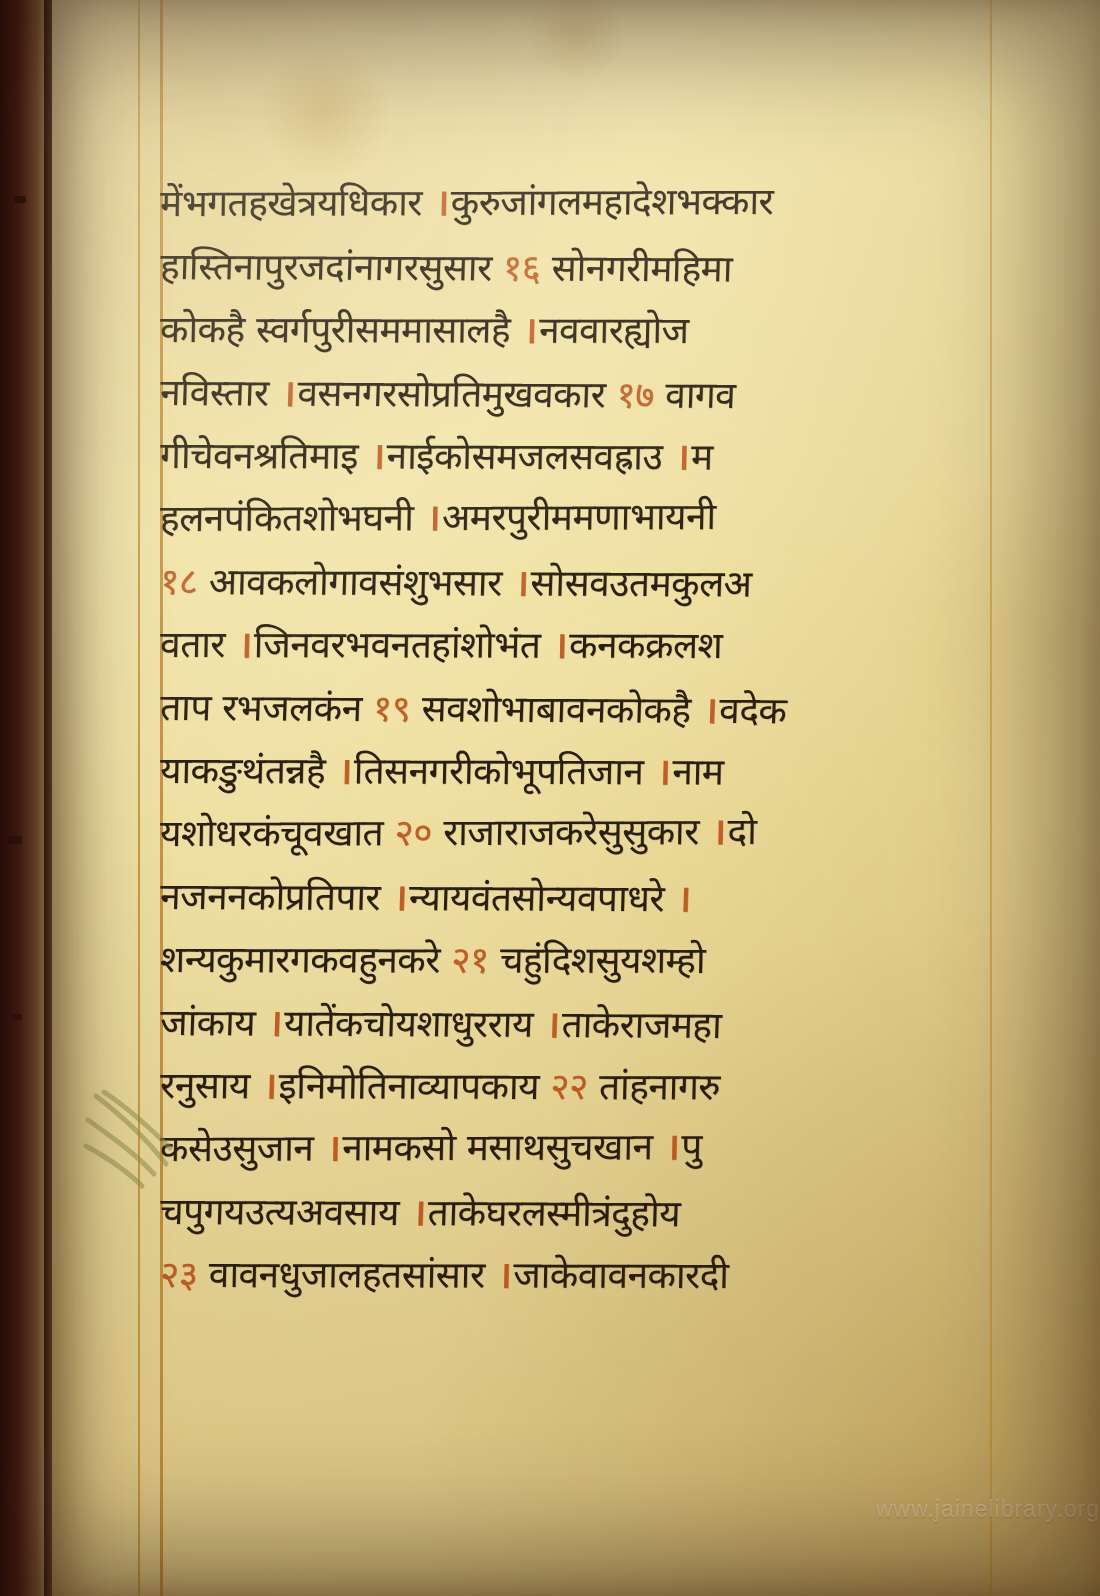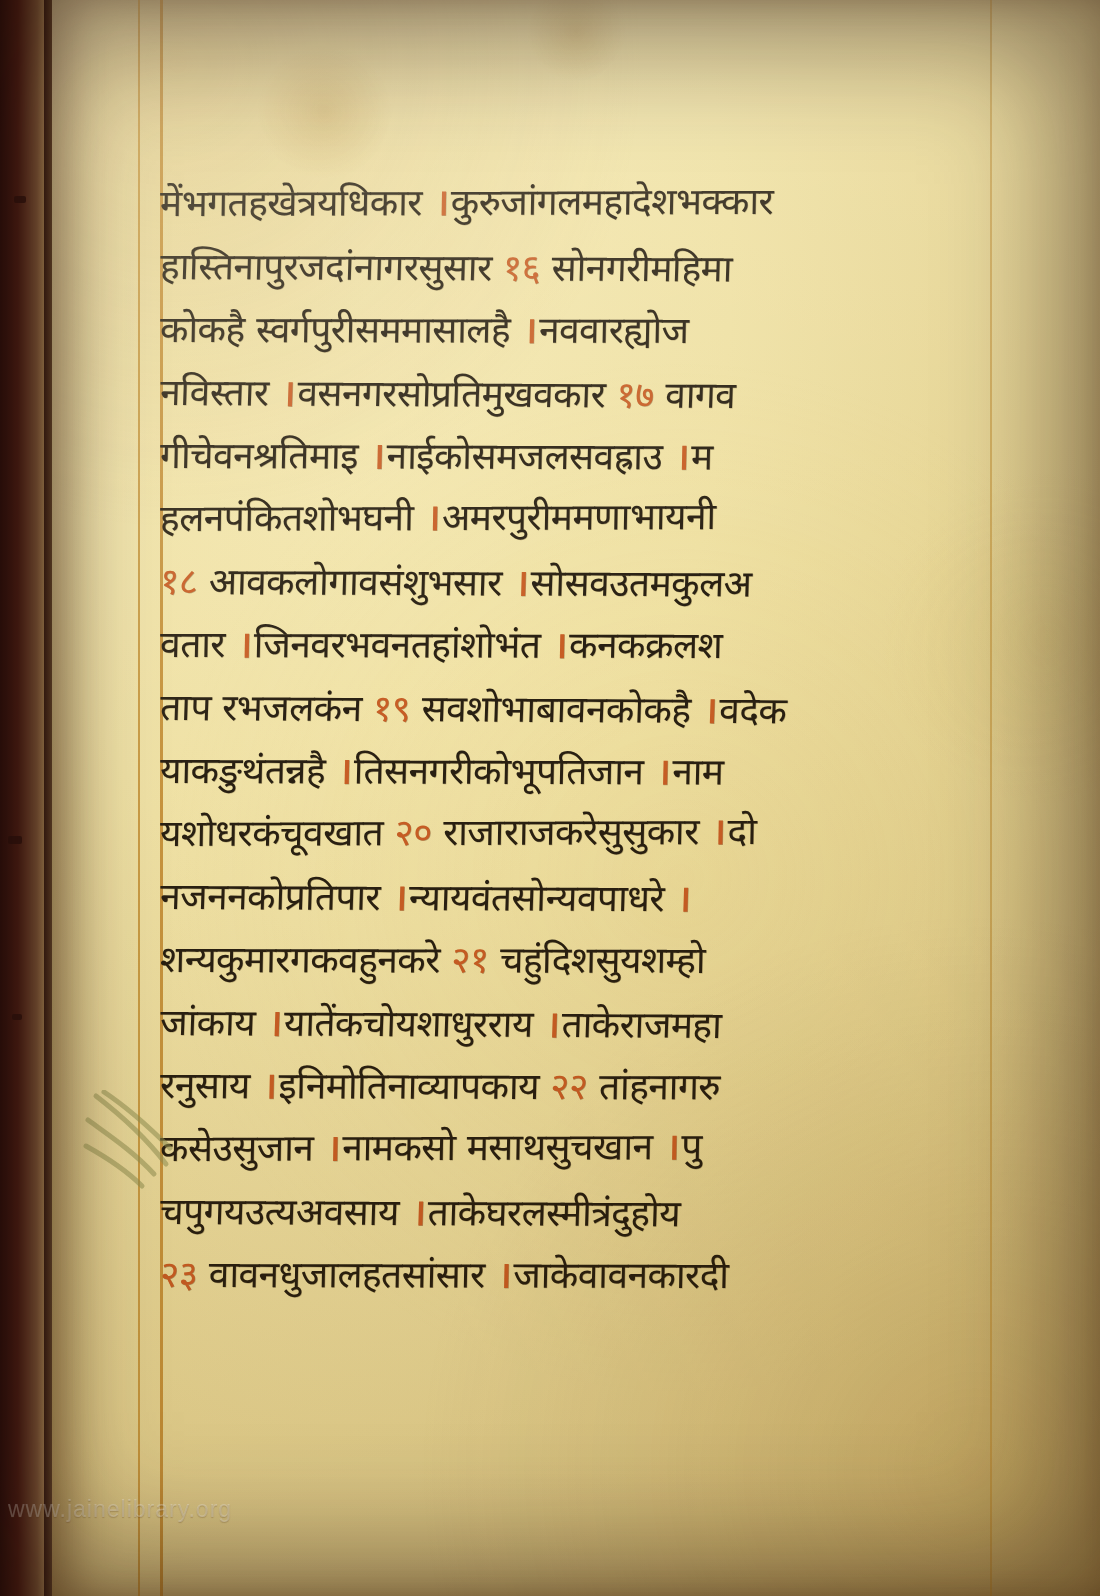--- a/index.html
+++ b/index.html
@@ -133,21 +133,21 @@
     height: 110px;
     pointer-events: none;
   }
 
   
   .watermark {
     position: absolute;
     left: 8px;
     right: 0;
     top: 1496px;
-    text-align: left;
+    text-align: right;
     font-family: "Liberation Sans", sans-serif;
     font-size: 23px;
     letter-spacing: 1px;
     color: rgba(255,255,255,0.32);
     text-shadow: 0 1px 1px rgba(90,60,20,0.25);
     user-select: none;
   }
 
   
   .vignette {

